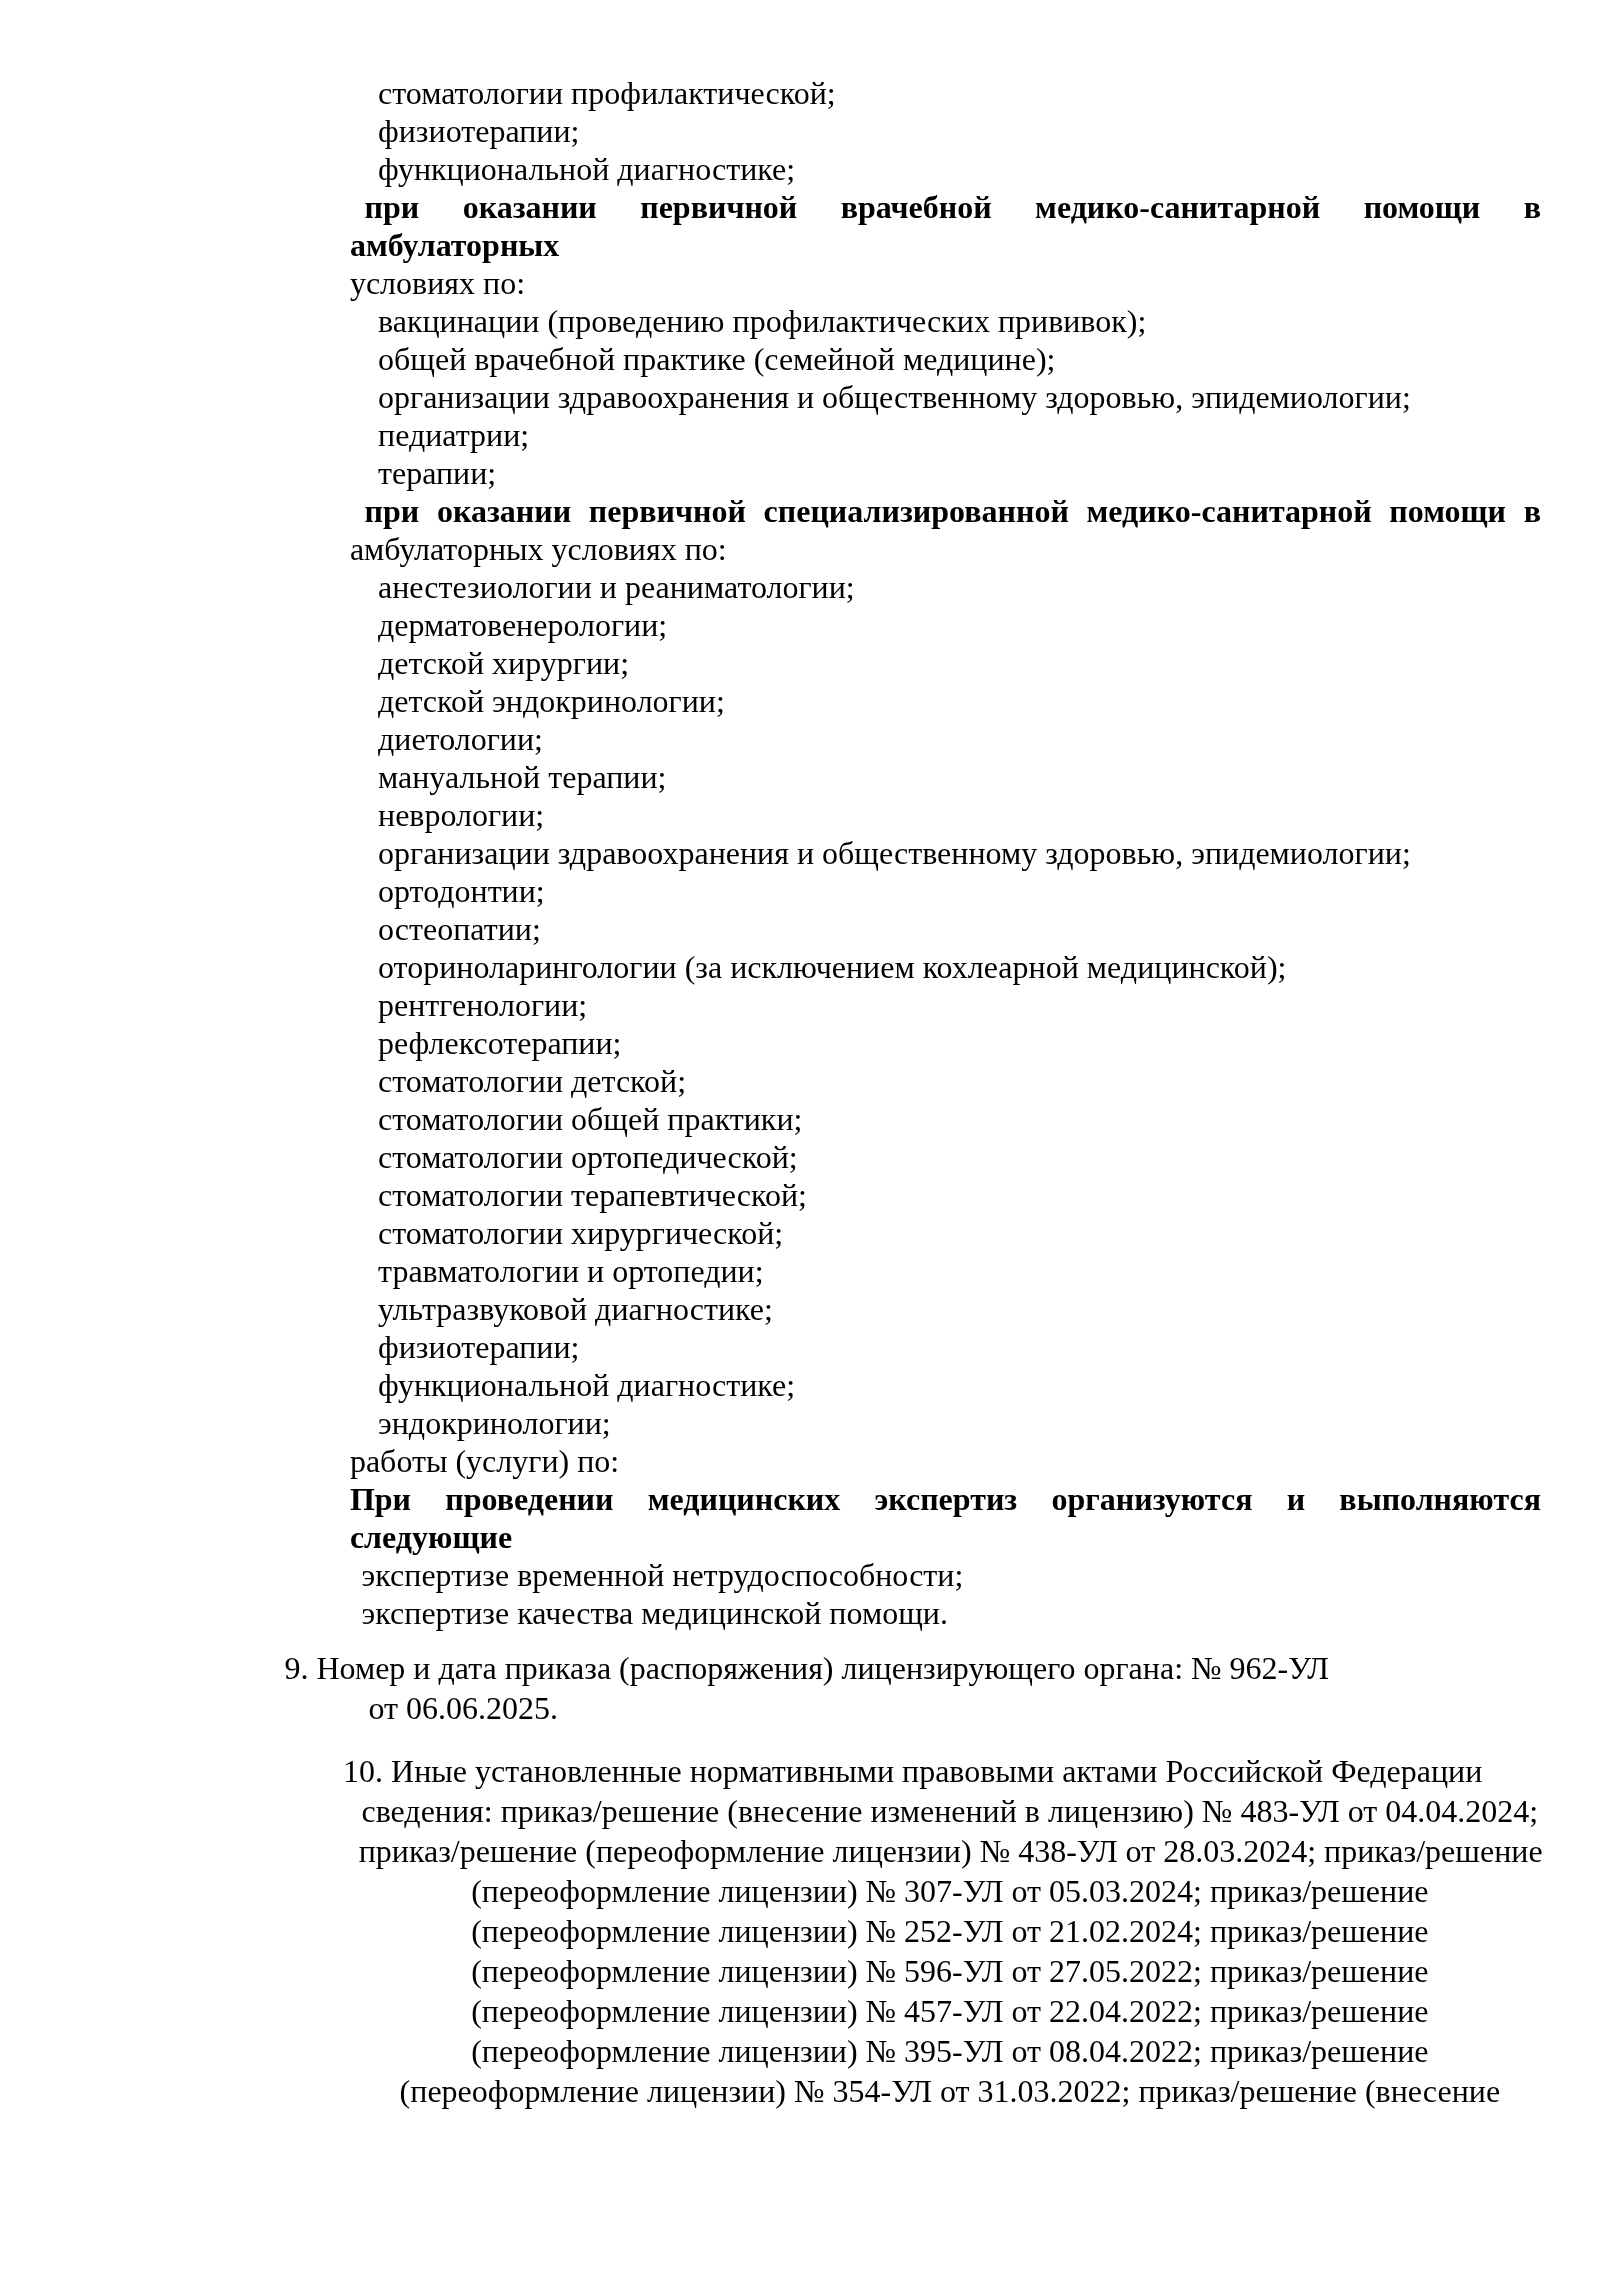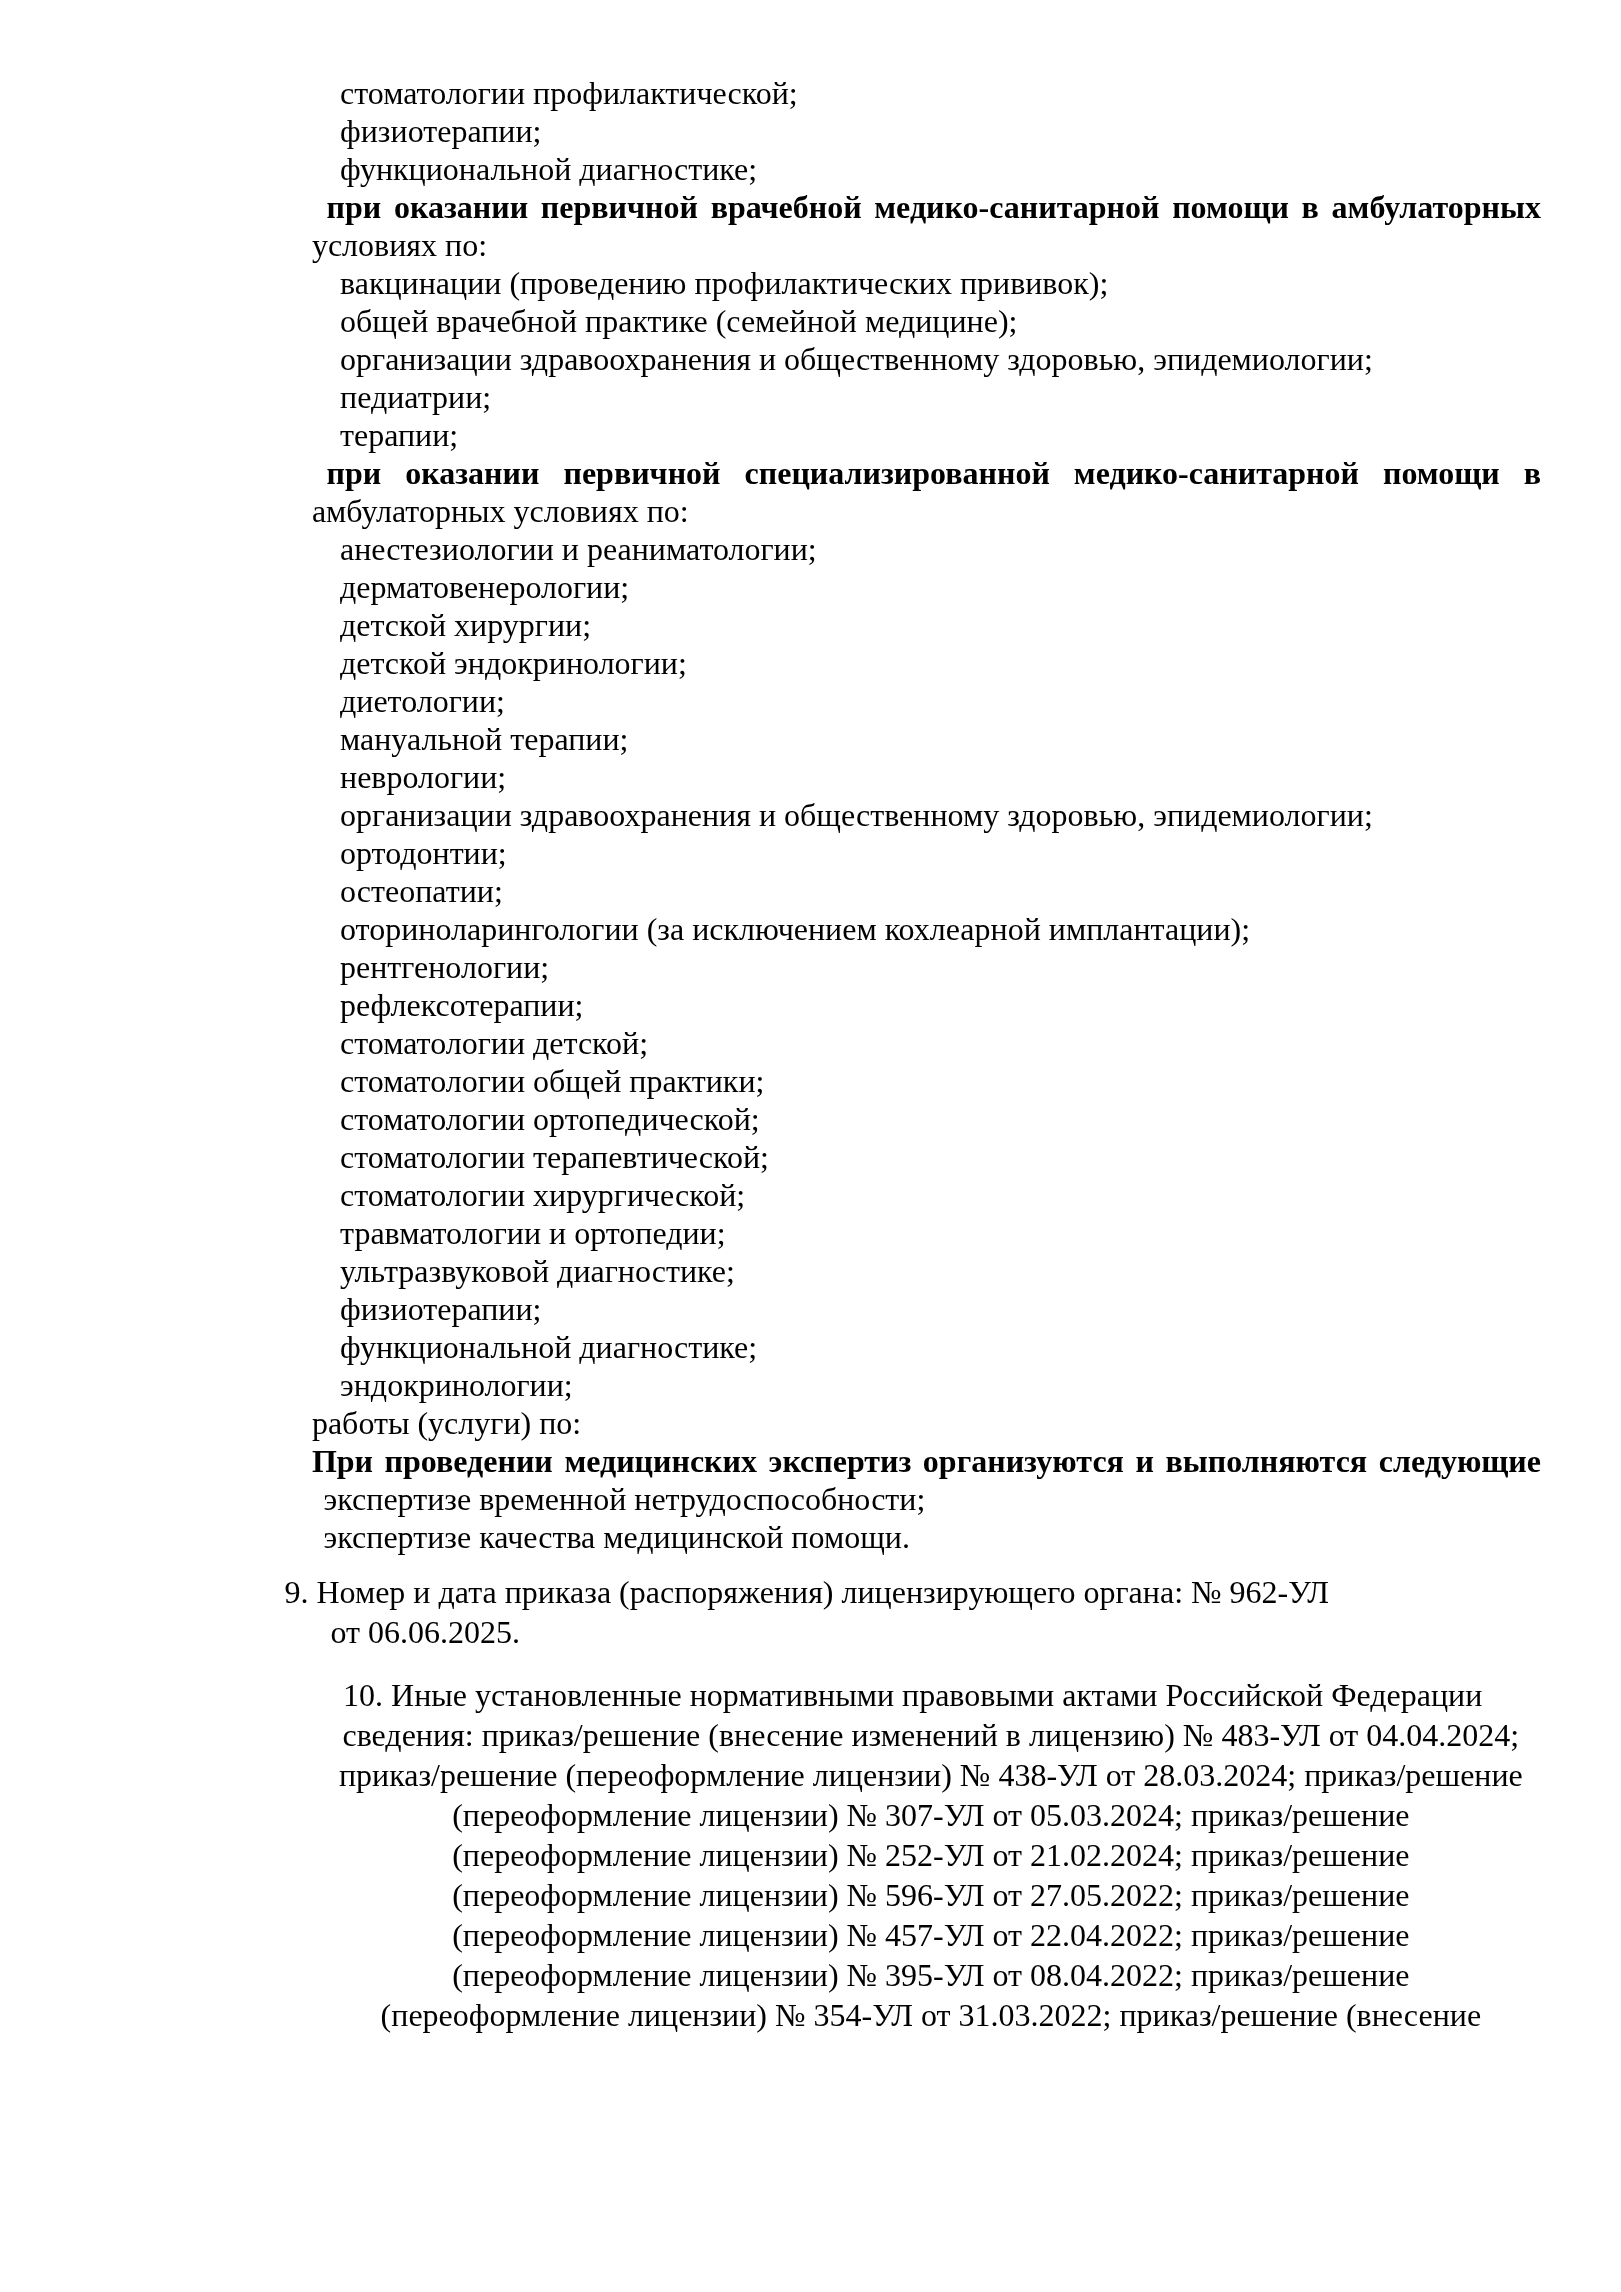--- a/index.html
+++ b/index.html
@@ -21,21 +21,21 @@
     font-family: "Liberation Serif", "DejaVu Serif", serif;
     font-size: 32px;
     color: #000000;
     background: #ffffff;
   }
   .section { display: block; }
   .sec-services { line-height: 38px; }
   .sec-clause9  { margin-top: 15.7px; line-height: 40px; }
   .sec-clause10 { margin-top: 23.5px; line-height: 40px; text-align: center; }
 
-  .line { white-space: nowrap; }
+  .line { white-space: nowrap; margin-left: 38px; }
 
   
   .item    { padding-left: 34px; }   
   .item-sm { padding-left: 17.6px; }   
   .para    { padding-left: 5.9px;  }   
   .pfirst  { padding-left: 5.9px; text-indent: 14.7px; } 
   .num     { margin-left: -21.6px; }   
   .cont9   { padding-left: 24.5px; }   
   .cont10  { padding-left: 14.7px; }   
 
@@ -67,21 +67,21 @@
       <div class="line item">анестезиологии и реаниматологии;</div>
       <div class="line item">дерматовенерологии;</div>
       <div class="line item">детской хирургии;</div>
       <div class="line item">детской эндокринологии;</div>
       <div class="line item">диетологии;</div>
       <div class="line item">мануальной терапии;</div>
       <div class="line item">неврологии;</div>
       <div class="line item">организации здравоохранения и общественному здоровью, эпидемиологии;</div>
       <div class="line item">ортодонтии;</div>
       <div class="line item">остеопатии;</div>
-      <div class="line item">оториноларингологии (за исключением кохлеарной имплантации);</div>
+      <div class="line item">оториноларингологии (за исключением кохлеарной медицинской);</div>
       <div class="line item">рентгенологии;</div>
       <div class="line item">рефлексотерапии;</div>
       <div class="line item">стоматологии детской;</div>
       <div class="line item">стоматологии общей практики;</div>
       <div class="line item">стоматологии ортопедической;</div>
       <div class="line item">стоматологии терапевтической;</div>
       <div class="line item">стоматологии хирургической;</div>
       <div class="line item">травматологии и ортопедии;</div>
       <div class="line item">ультразвуковой диагностике;</div>
       <div class="line item">физиотерапии;</div>

